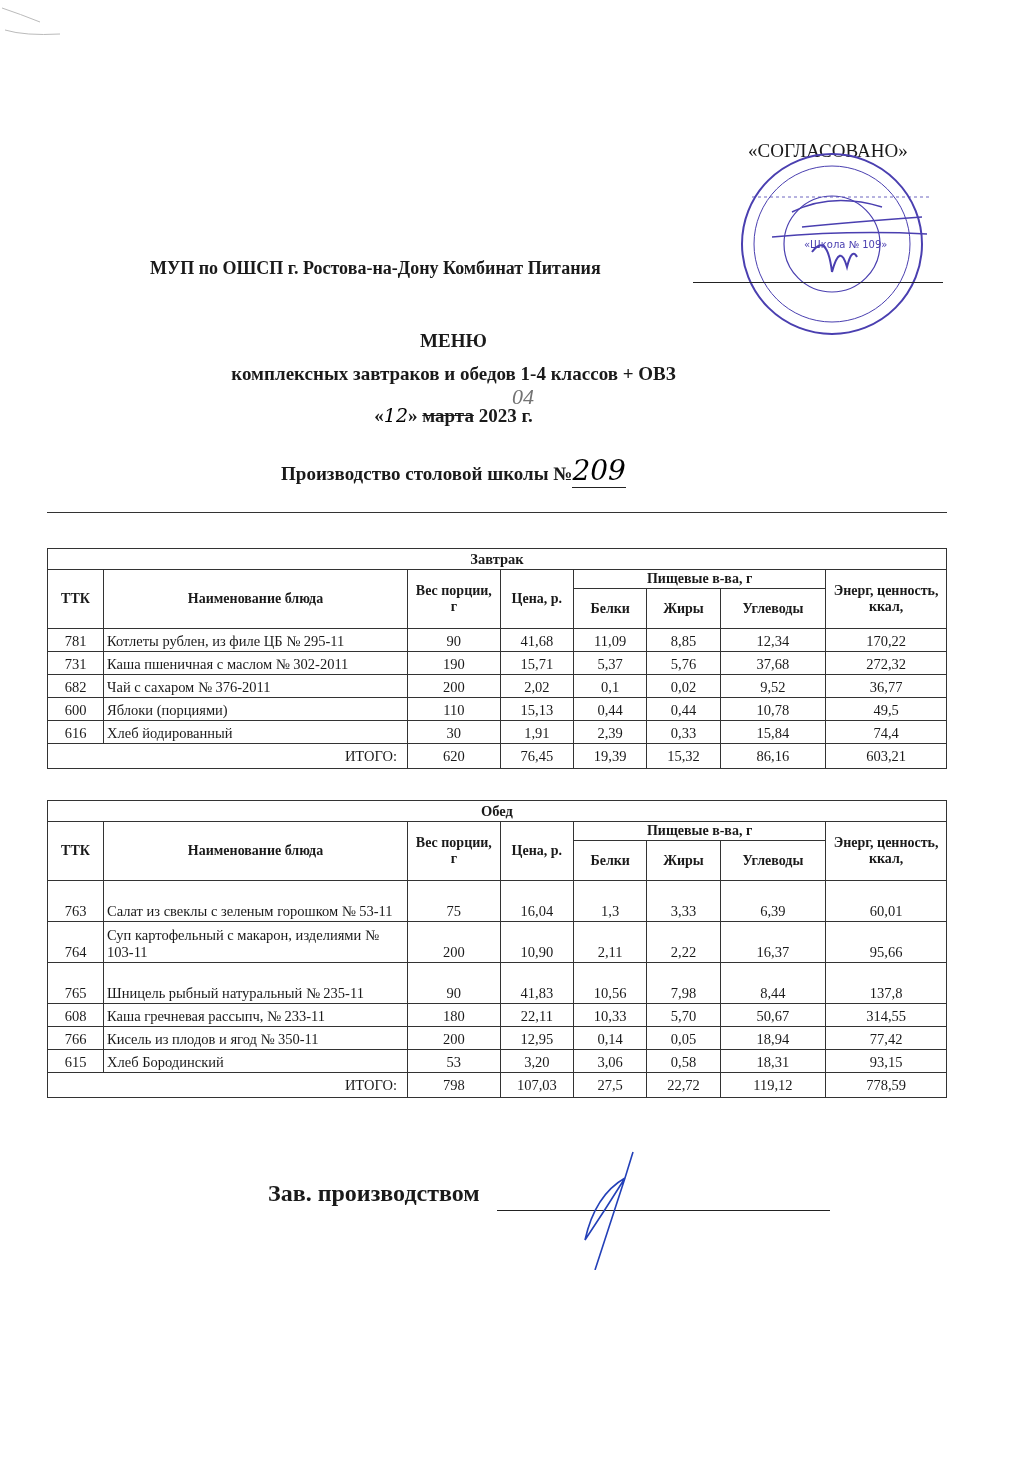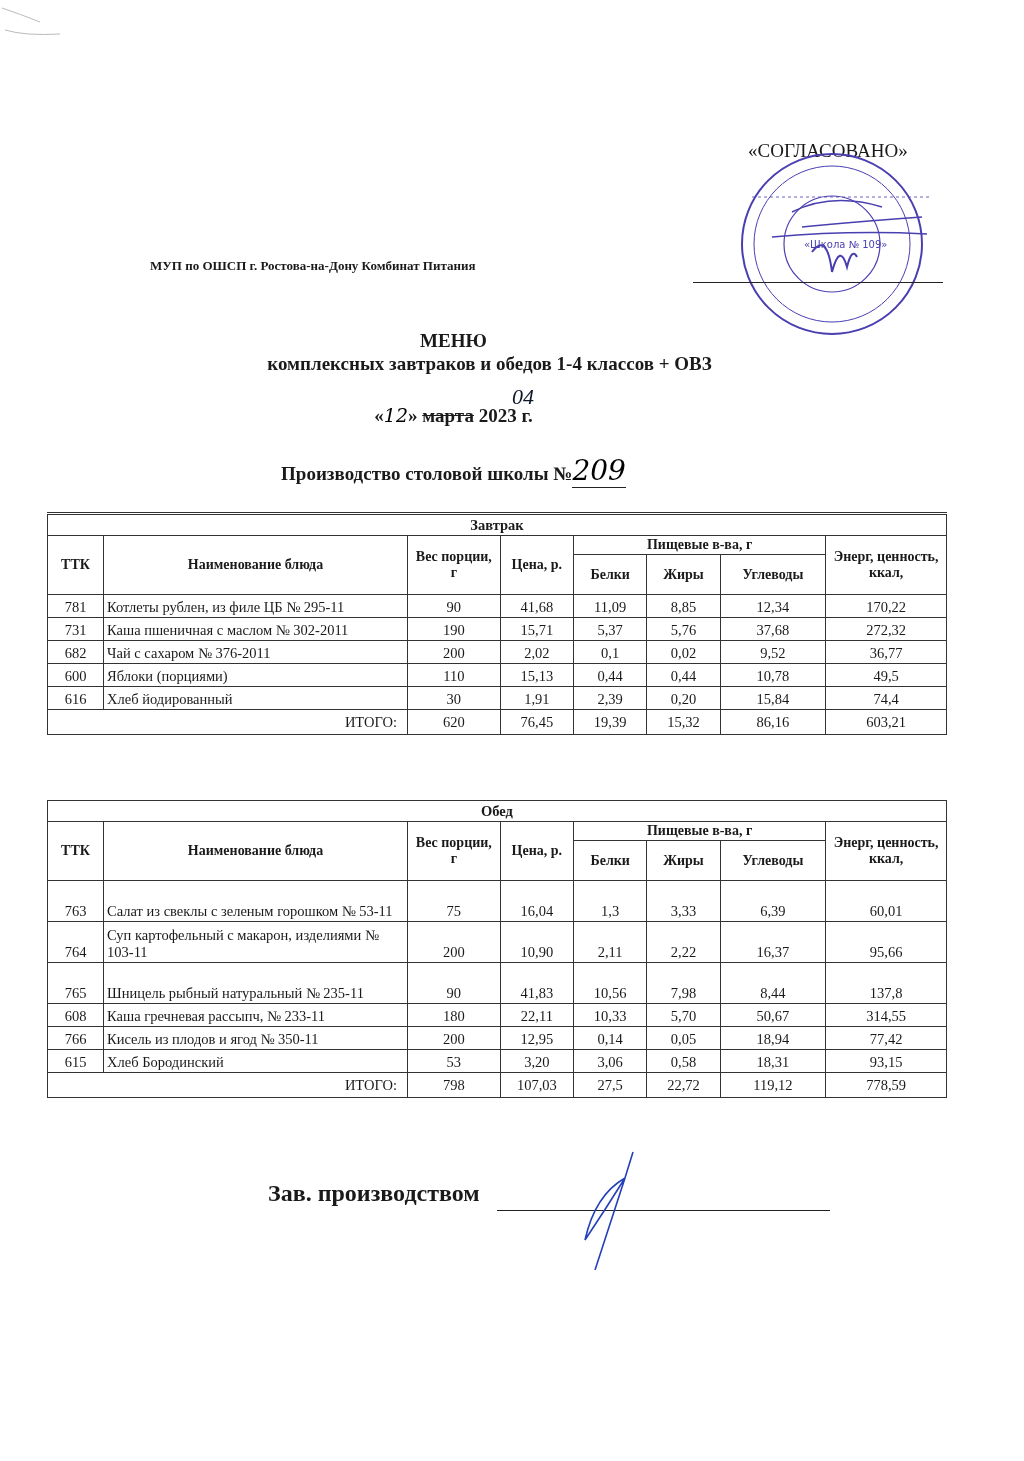--- a/index.html
+++ b/index.html
@@ -2,30 +2,30 @@
 <html><head>
 <meta charset="utf-8">
 <style>
   html, body { margin: 0; padding: 0; background: #ffffff; }
   body {
     width: 1024px; height: 1461px; position: relative; overflow: hidden;
     font-family: "Liberation Serif", "DejaVu Serif", serif; color: #1a1a1a;
   }
   .abs { position: absolute; }
   .approved { left: 748px; top: 140px; font-size: 19px; }
-  .org { left: 150px; top: 258px; font-size: 13px; font-weight: bold; }
+  .org { left: 150px; top: 258px; font-size: 18px; font-weight: bold; }
   .org-line { left: 693px; top: 282px; width: 250px; border-bottom: 1.5px solid #222; }
   .title { left: 0; width: 907px; text-align: center; font-weight: bold; font-size: 19px; }
   .t1 { top: 330px; }
-  .t2 { top: 353px; padding-left: 36px; }
+  .t2 { top: 363px; }
   .t3 { top: 404px; }
   .t4 { top: 454px; }
   .hand { color: #000000; font-family: "DejaVu Serif", serif; font-style: italic; font-weight: normal; }
   .strike { text-decoration: line-through; }
-  .date-sup { position: absolute; left: 512px; top: 384px; font-size: 22px; color: #0f172a; font-style: italic; }
+  .date-sup { position: absolute; left: 512px; top: 384px; font-size: 22px; color: #737373; font-style: italic; }
   .schoolno { display: inline-block; border-bottom: 1.5px solid #222; min-width: 40px; font-size: 28px; }
   .stamp { left: 732px; top: 152px; width: 200px; height: 185px; }
 
   table.menu {
     position: absolute; left: 47px; width: 900px; border-collapse: collapse;
     font-family: "Liberation Serif", serif; font-size: 14.5px;
   }
   table.menu td, table.menu th { border: 1px solid #333; padding: 1px 3px; }
   table.menu th { font-weight: bold; text-align: center; font-size: 14px; }
   .sect td { text-align: center; font-weight: bold; border-left: 1.5px solid #333; border-right: 1.5px solid #333; height: 18px; padding-top: 8px; }
@@ -82,21 +82,21 @@
   <span>«</span><span class="hand">12</span><span>»</span>
   <span class="strike">марта</span>
   <span>2023 г.</span>
 </div>
 <div class="abs title t4">
   <span>Производство столовой школы №</span><span class="schoolno hand">209</span>
 </div>
 
 <div class="t-break"></div>
 
-<table class="menu" style="top:514px;border-radius:18px;">
+<table class="menu" style="top:548px;border-radius:18px;">
   <colgroup>
     <col class="w-ttk">
       <col class="w-name">
       <col class="w-wt">
       <col class="w-pr">
     <col class="w-b">
       <col class="w-f">
       <col class="w-c">
       <col class="w-e">
   </colgroup>
@@ -158,21 +158,21 @@
         <td class="num">0,44</td>
         <td class="num">10,78</td>
         <td class="num">49,5</td>
       </tr>
       <tr class="row">
         <td class="ttk">616</td>
         <td class="name">Хлеб йодированный</td>
         <td class="num">30</td>
         <td class="num">1,91</td>
         <td class="num">2,39</td>
-        <td class="num">0,20</td>
+        <td class="num">0,33</td>
         <td class="num">15,84</td>
         <td class="num">74,4</td>
       </tr>
     </tbody>
   <tbody>
       <tr class="total">
     <td colspan="2" class="lbl">ИТОГО:</td>
     <td>620</td>
     <td>76,45</td>
     <td>19,39</td>

